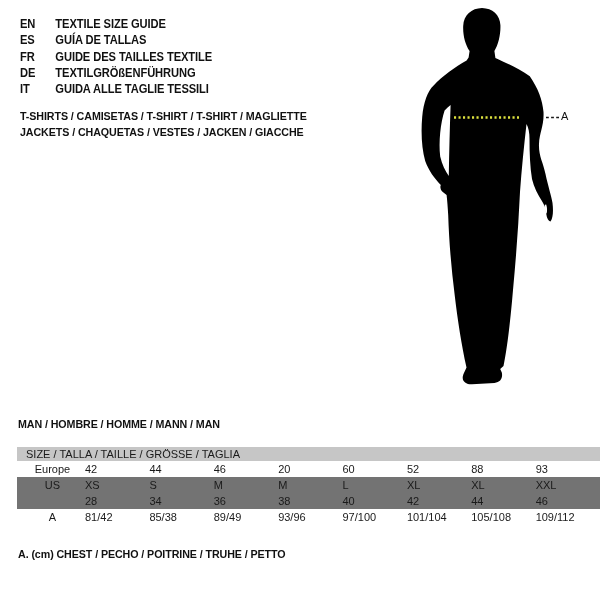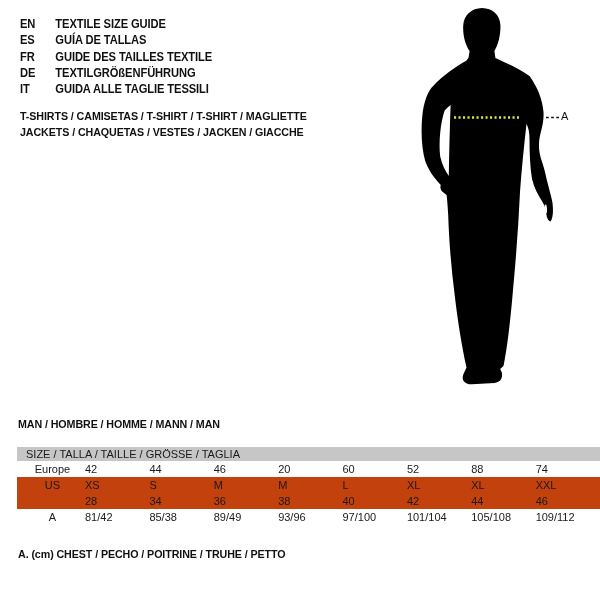--- a/index.html
+++ b/index.html
@@ -19,21 +19,21 @@
   
   .fig-svg{position:absolute;left:420px;top:5px;width:153px;height:382px;}
   .a-label{position:absolute;left:561px;top:110px;font-size:11px;font-weight:400;}
   
   .section-title{position:absolute;left:18px;top:418px;font-weight:700;font-size:11.5px;
                  transform:scaleX(0.93);transform-origin:0 0;letter-spacing:-0.1px;}
   
   .size-table{position:absolute;left:17px;top:447px;width:583px;font-size:11px;color:#1a1a1a;}
   .thead{height:14px;line-height:14.5px;background:#c6c6c6;padding-left:9px;}
   .trow{display:flex;height:16px;line-height:16px;background:#ffffff;}
-  .trow.shaded{background:#c2410c;}
+  .trow.shaded{background:#737373;}
   .tlabel{flex:0 0 68px;width:68px;padding-left:3px;box-sizing:border-box;text-align:center;}
   .tcell{flex:1;text-align:left;}
   
   .footnote{position:absolute;left:18px;top:548px;font-weight:700;font-size:11.5px;
             transform:scaleX(0.93);transform-origin:0 0;letter-spacing:-0.1px;}
 </style>
 </head>
 <body>
 
 <div class="lang-block">
@@ -128,21 +128,21 @@
 
   <div class="trow">
     <span class="tlabel">Europe</span>
     <span class="tcell">42</span>
     <span class="tcell">44</span>
     <span class="tcell">46</span>
     <span class="tcell">20</span>
     <span class="tcell">60</span>
     <span class="tcell">52</span>
     <span class="tcell">88</span>
-    <span class="tcell">74</span>
+    <span class="tcell">93</span>
   </div>
 
   <div class="trow shaded">
     <span class="tlabel">US</span>
     <span class="tcell">XS</span>
     <span class="tcell">S</span>
     <span class="tcell">M</span>
     <span class="tcell">M</span>
     <span class="tcell">L</span>
     <span class="tcell">XL</span>

